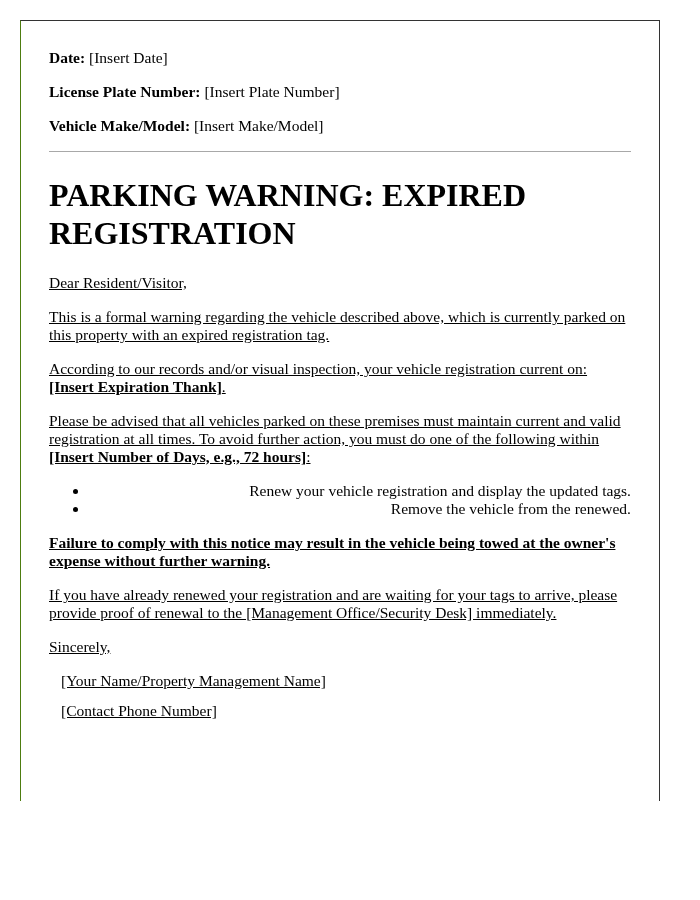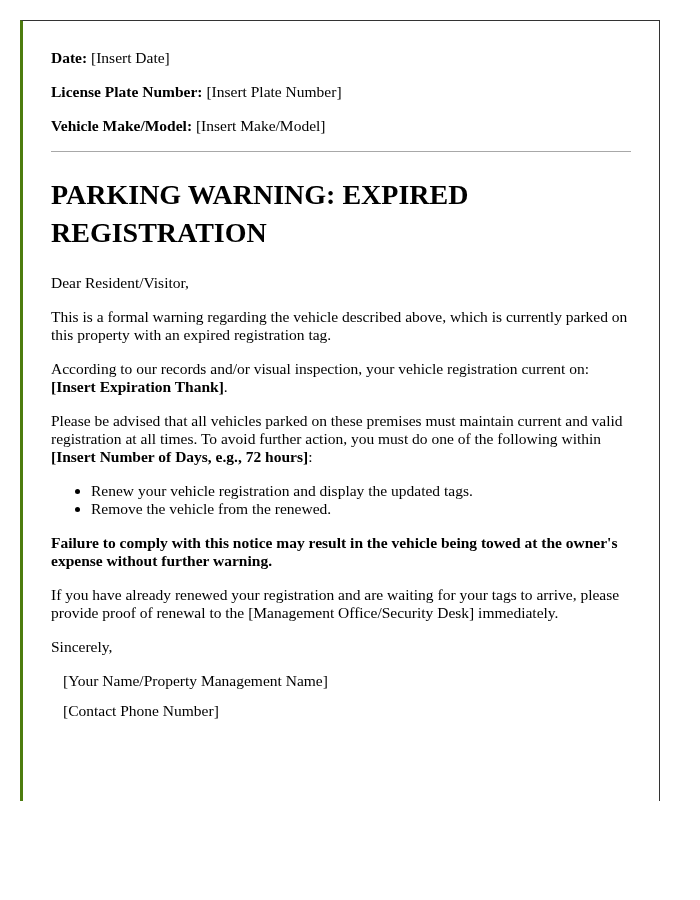--- a/index.html
+++ b/index.html
@@ -17,51 +17,53 @@
       font-size: 15.5px;
       line-height: 18px;
     }
     .letter {
       position: absolute;
       left: 20px;
       top: 20px;
       width: 640px;
       height: 781px;
       border-top: 1px solid #333;
-      border-left: 3px solid #4d7c0f;
+      border-left: 1px solid #4d7c0f;
       border-right: 1px solid #333;
       box-sizing: border-box;
       padding: 28px 28px 0 28px;
       overflow: hidden;
     }
     .meta p {
       margin: 0 0 16px 0;
     }
     .meta p strong {
       font-weight: bold;
     }
     hr.divider {
       border: none;
       border-top: 1px solid #a8a8a8;
       margin: 6px 0 24px 0;
       height: 0;
     }
     h1.title {
-      font-size: 28px;
+      font-size: 32px;
       line-height: 38px;
       font-weight: bold;
       margin: 0 0 22px 0;
       letter-spacing: 0px;
     }
     .body p {
       margin: 0 0 16px 0;
+      text-decoration: underline;
     }
     .body ul {
       margin: 0 0 16px 0;
       padding-left: 40px;
+      text-align: right;
     }
     .body ul li {
       margin: 0;
     }
     .bold {
       font-weight: bold;
     }
     .signature p {
       margin: 12px;
     }

